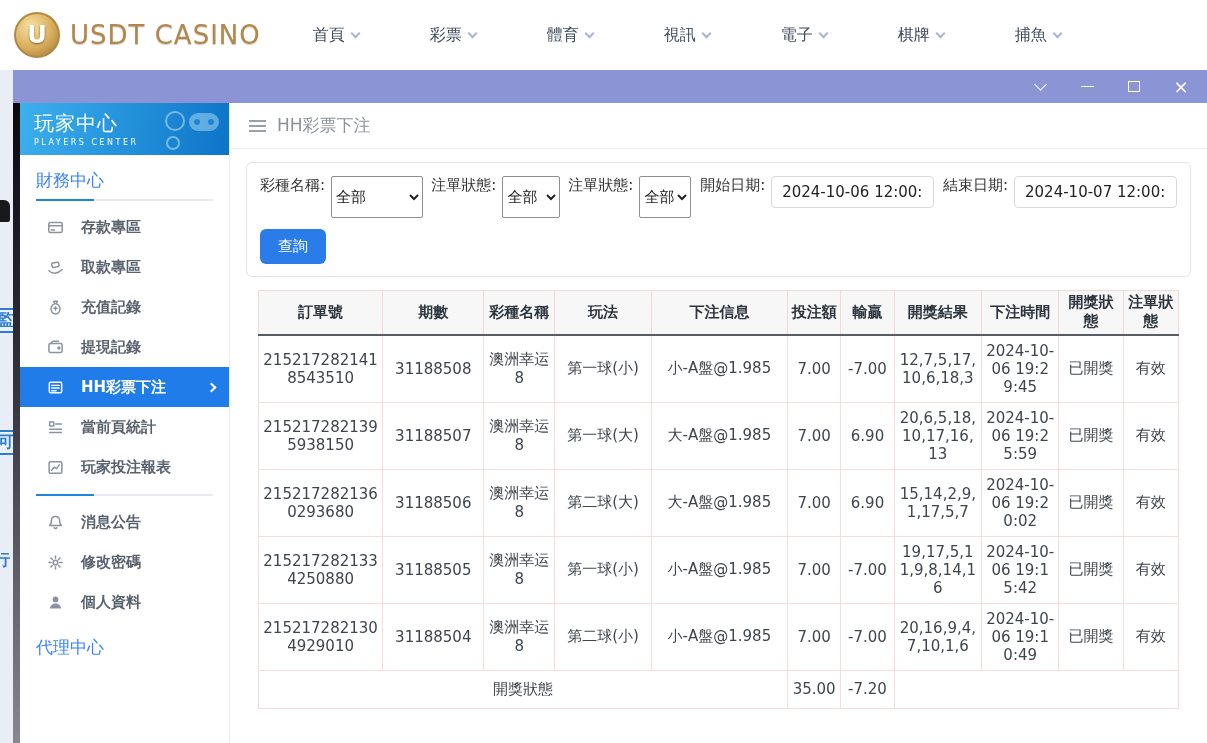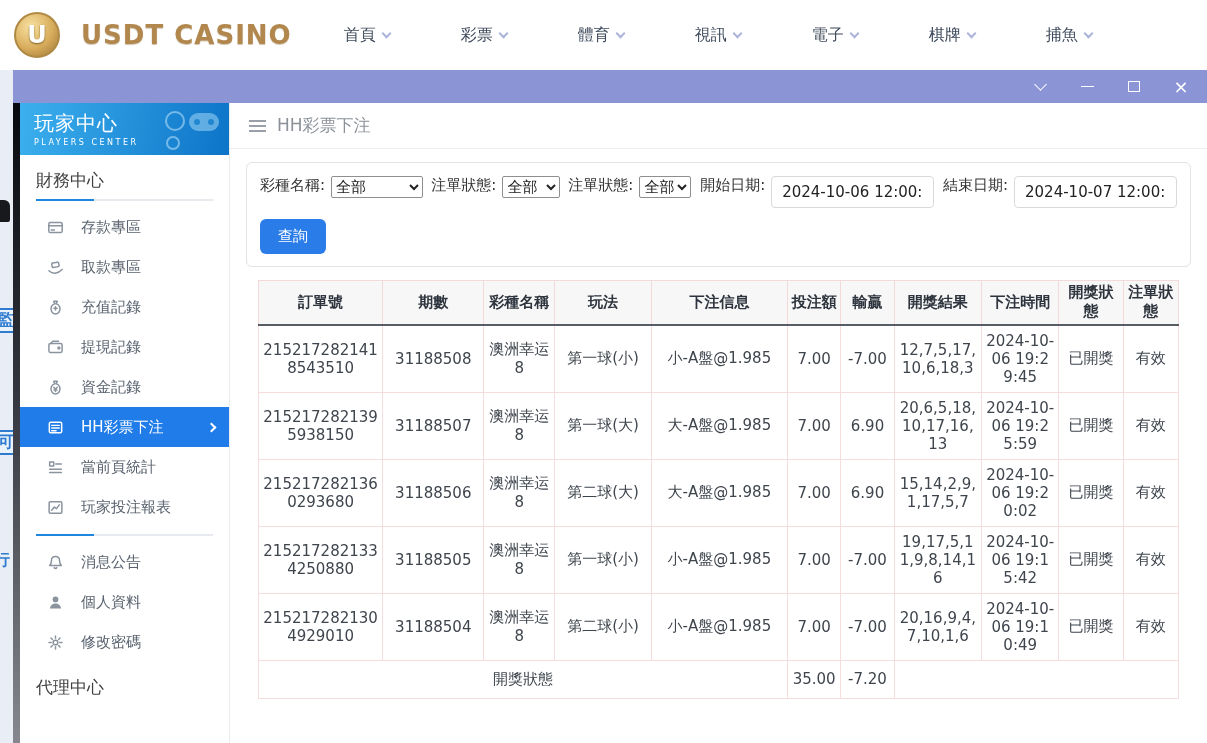--- a/index.html
+++ b/index.html
@@ -6,22 +6,22 @@
   html,body { width:1207px; height:743px; overflow:hidden; background:#fff;
     font-family:"DejaVu Sans","Liberation Sans",sans-serif; }
 
   
   .topbar { height:70px; display:flex; align-items:center; padding-left:14px; background:#fff; }
   .logo { display:flex; align-items:center; gap:10px; min-width:225px; }
   .logo-coin { width:46px; height:46px; border-radius:50%;
     background:radial-gradient(circle at 35% 30%, #f7e1a0, #d8ac5c 55%, #9a7434);
     border:2px solid #b08a44; display:flex; align-items:center; justify-content:center; }
   .logo-coin span { font-size:24px; font-weight:bold; color:#fff; text-shadow:0 1px 2px #7a5c22; }
-  .logo-text { font-size:26px; font-weight:bold; letter-spacing:1px; color:#b2874e;
-    text-shadow:0 1px 1px rgba(120,85,30,.35);margin-left:11px; }
+  .logo-text { font-size:26px; font-weight:normal; letter-spacing:1px; color:#b2874e;
+    text-shadow:0 1px 1px rgba(120,85,30,.35); }
   .nav { display:flex; margin-left:52px; gap:71px; }
   .nav-item { display:flex; align-items:center; gap:7px; font-size:16px; color:#3e4a5b; cursor:pointer; }
   .caret { width:7px; height:7px; border-right:2px solid #aab4da; border-bottom:2px solid #aab4da;
     transform:rotate(45deg); margin-top:-4px; }
 
   
   .backdrop-strip { position:absolute; left:0; top:70px; width:13px; bottom:0; background:#e9edf5; overflow:hidden; }
   .backdrop-strip .frag { position:absolute; left:-6px; font-size:16px; font-weight:bold; color:#2e7bd0; }
   .backdrop-strip .frag.boxed { border:2px solid #2e7bd0; border-radius:3px; padding:0 2px; background:#eaf2fb; }
   .backdrop-strip .blob { position:absolute; left:-4px; width:14px; height:22px; background:#17191d; border-radius:3px 6px 2px 2px; }
@@ -39,43 +39,43 @@
   .window-body { position:absolute; top:33px; left:0; right:0; bottom:0; display:flex; background:#fff;border-radius:10px; }
   .dark-strip { width:7px; background:linear-gradient(180deg,#08080f,#34343e 45%,#87878f 100%); }
 
   
   .sidebar { width:210px; border-right:1px solid #ececec; background:#fff; }
   .sb-header { height:52px; background:linear-gradient(100deg,#3cb0ee,#0d74c8);
     color:#fff; padding:7px 0 0 14px; position:relative; overflow:hidden; }
   .sb-title { font-size:20px; letter-spacing:1px; }
   .sb-sub { font-size:8px; letter-spacing:2.5px; margin-top:1px; }
   .sb-deco { position:absolute; right:6px; top:4px; opacity:.55; }
-  .sb-section-label { margin:14px 16px 0; font-size:17px; color:#404040; }
+  .sb-section-label { margin:14px 16px 0; font-size:17px; color:#3b82f6; }
   .sb-rule { margin:7px 16px 6px; height:2px; background:#e7eaee; position:relative; }
   .sb-rule::before { content:""; position:absolute; left:0; top:0; width:58px; height:2px; background:#1f86e0; }
   .sb-item { height:40px; display:flex; align-items:center; gap:17px; padding:0 14px 0 27px;
-    font-size:15px; color:#59626e; cursor:pointer; }
+    font-size:15px; color:#59626e; cursor:pointer;font-weight:bold; }
   .sb-item .sb-icon { width:17px; height:17px; color:#8a939e; flex:0 0 17px; }
   .sb-item.active { background:#1f7ce8; color:#fff; }
   .sb-item.active .sb-icon { color:#fff; }
   .sb-item .right-caret { margin-left:auto; width:7px; height:7px; border-right:2px solid #fff;
     border-bottom:2px solid #fff; transform:rotate(-45deg); }
 
   
   .main { flex:1; min-width:0; display:flex; flex-direction:column; }
   .main-header { height:46px; flex:0 0 46px; border-bottom:1px solid #ededed; display:flex;
     align-items:center; gap:11px; padding:0 19px; color:#8b9099; font-size:17px; }
   .burger { display:flex; flex-direction:column; gap:3px; cursor:pointer; }
   .burger i { display:block; width:17px; height:2px; background:#9aa0a8; }
 
   .filter-panel { margin:13px 16px 0; border:1px solid #e3e3e3; border-radius:6px; padding:13px 13px 12px; }
   .filter-row { display:flex; align-items:flex-start; flex-wrap:nowrap; font-size:15px; color:#333; }
   .filter-row label { margin-right:6px; white-space:nowrap; }
   .filter-row .gap { width:13px; }
-  .filter-panel select { height:22px; border:1px solid #8f8f8f; background:#fff; font-size:15px;
+  .filter-panel select { height:42px; border:1px solid #8f8f8f; background:#fff; font-size:15px;
     color:#222; border-radius:2px; font-family:inherit; }
   .sel-lottery { width:135px; } .sel-draw { width:84px; } .sel-order { width:56px; }
   .filter-panel input[type=text] { height:32px; width:163px; border:1px solid #d9d9d9; border-radius:4px;
     font-size:15px; color:#222; padding:0 10px; font-family:inherit; }
   .search-btn { margin-top:11px; background:#2a7ce9; color:#fff; border:none; border-radius:6px;
     font-size:15px; padding:8px 18px; cursor:pointer; font-family:inherit; }
 
   
   .table-wrap { margin:13px 28px 0; }
   table { width:100%; border-collapse:collapse; table-layout:fixed; text-align:center;
@@ -188,27 +188,20 @@
             <span>充值記錄</span>
           </div>
           <div class="sb-item">
             <span class="sb-icon"><svg viewBox="0 0 16 16" width="17" height="17" fill="none" stroke="currentColor" stroke-width="1.4" stroke-linecap="round" stroke-linejoin="round">
                 <rect x="1.8" y="4.3" width="12.4" height="8.4" rx="1.3"></rect>
                 <path d="M3.6 4.3l1.6-2.1h5.6"></path>
                 <circle cx="11.2" cy="8.5" r=".9"></circle>
               </svg></span>
             <span>提現記錄</span>
           </div>
-          <div class="sb-item">
-            <span class="sb-icon"><svg viewBox="0 0 16 16" width="17" height="17" fill="none" stroke="currentColor" stroke-width="1.4" stroke-linecap="round" stroke-linejoin="round">
-                <path d="M6.3 2.2h3.4L8.6 4.6a4.3 4.8 0 1 1-1.2 0z"></path>
-                <path d="M6.4 7.8l1.6 1.7 1.6-1.7M8 9.5v2.2M6.6 10.4h2.8"></path>
-              </svg></span>
-            <span>資金記錄</span>
-          </div>
           <div class="sb-item active">
             <span class="sb-icon"><svg viewBox="0 0 16 16" width="17" height="17" fill="none" stroke="currentColor" stroke-width="1.4" stroke-linecap="round" stroke-linejoin="round">
                 <rect x="2.2" y="3" width="11.6" height="10" rx="1.2"></rect>
                 <path d="M4.5 6h7M4.5 8.5h7M4.5 11h4"></path>
               </svg></span>
             <span>HH彩票下注</span>
             <i class="right-caret"></i>
           </div>
           <div class="sb-item">
             <span class="sb-icon"><svg viewBox="0 0 16 16" width="17" height="17" fill="none" stroke="currentColor" stroke-width="1.4" stroke-linecap="round" stroke-linejoin="round">
@@ -224,34 +217,34 @@
               </svg></span>
             <span>玩家投注報表</span>
           </div>
           <div class="sb-rule"></div>
           <div class="sb-item">
             <span class="sb-icon"><svg viewBox="0 0 16 16" width="17" height="17" fill="none" stroke="currentColor" stroke-width="1.4" stroke-linecap="round" stroke-linejoin="round">
                 <path d="M8 2.4c-2.3 0-3.8 1.6-3.8 3.8 0 2.8-.9 3.8-1.7 4.6h11c-.8-.8-1.7-1.8-1.7-4.6 0-2.2-1.5-3.8-3.8-3.8z"></path>
                 <path d="M6.8 12.8a1.3 1.3 0 0 0 2.4 0"></path>
               </svg></span>
             <span>消息公告</span>
+          </div>
+          <div class="sb-item">
+            <span class="sb-icon"><svg viewBox="0 0 16 16" width="17" height="17" fill="none" stroke="currentColor" stroke-width="1.4" stroke-linecap="round" stroke-linejoin="round">
+                <circle cx="8" cy="8" r="2.2"></circle>
+                <path d="M8 1.9v2M8 12.1v2M1.9 8h2M12.1 8h2M3.7 3.7l1.4 1.4M10.9 10.9l1.4 1.4M12.3 3.7l-1.4 1.4M5.1 10.9l-1.4 1.4"></path>
+              </svg></span>
+            <span>修改密碼</span>
           </div>
           <div class="sb-item">
             <span class="sb-icon"><svg viewBox="0 0 16 16" width="17" height="17" fill="currentColor">
                 <circle cx="8" cy="5.1" r="2.7"></circle>
                 <path d="M2.7 13.6c.5-3.1 2.6-4.6 5.3-4.6s4.8 1.5 5.3 4.6z"></path>
               </svg></span>
             <span>個人資料</span>
-          </div>
-          <div class="sb-item">
-            <span class="sb-icon"><svg viewBox="0 0 16 16" width="17" height="17" fill="none" stroke="currentColor" stroke-width="1.4" stroke-linecap="round" stroke-linejoin="round">
-                <circle cx="8" cy="8" r="2.2"></circle>
-                <path d="M8 1.9v2M8 12.1v2M1.9 8h2M12.1 8h2M3.7 3.7l1.4 1.4M10.9 10.9l1.4 1.4M12.3 3.7l-1.4 1.4M5.1 10.9l-1.4 1.4"></path>
-              </svg></span>
-            <span>修改密碼</span>
           </div>
           <div class="sb-section-label">代理中心</div>
         </div>
     </aside>
 
     <section class="main">
       <div class="main-header">
         <div class="burger">
             <i></i>
             <i></i>

